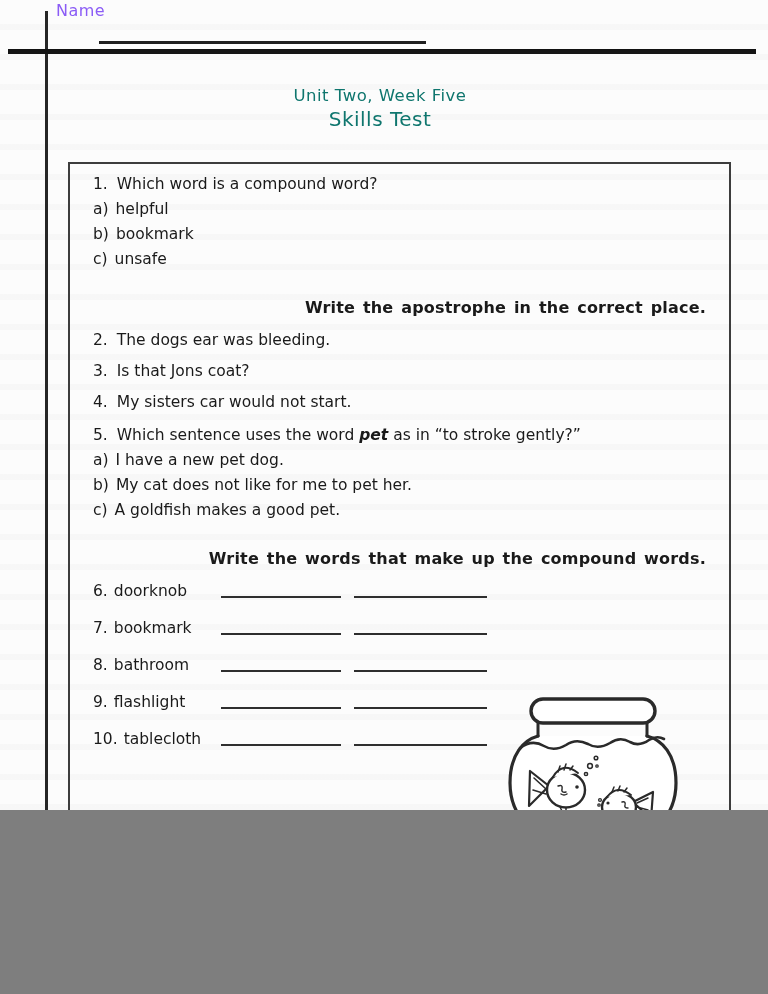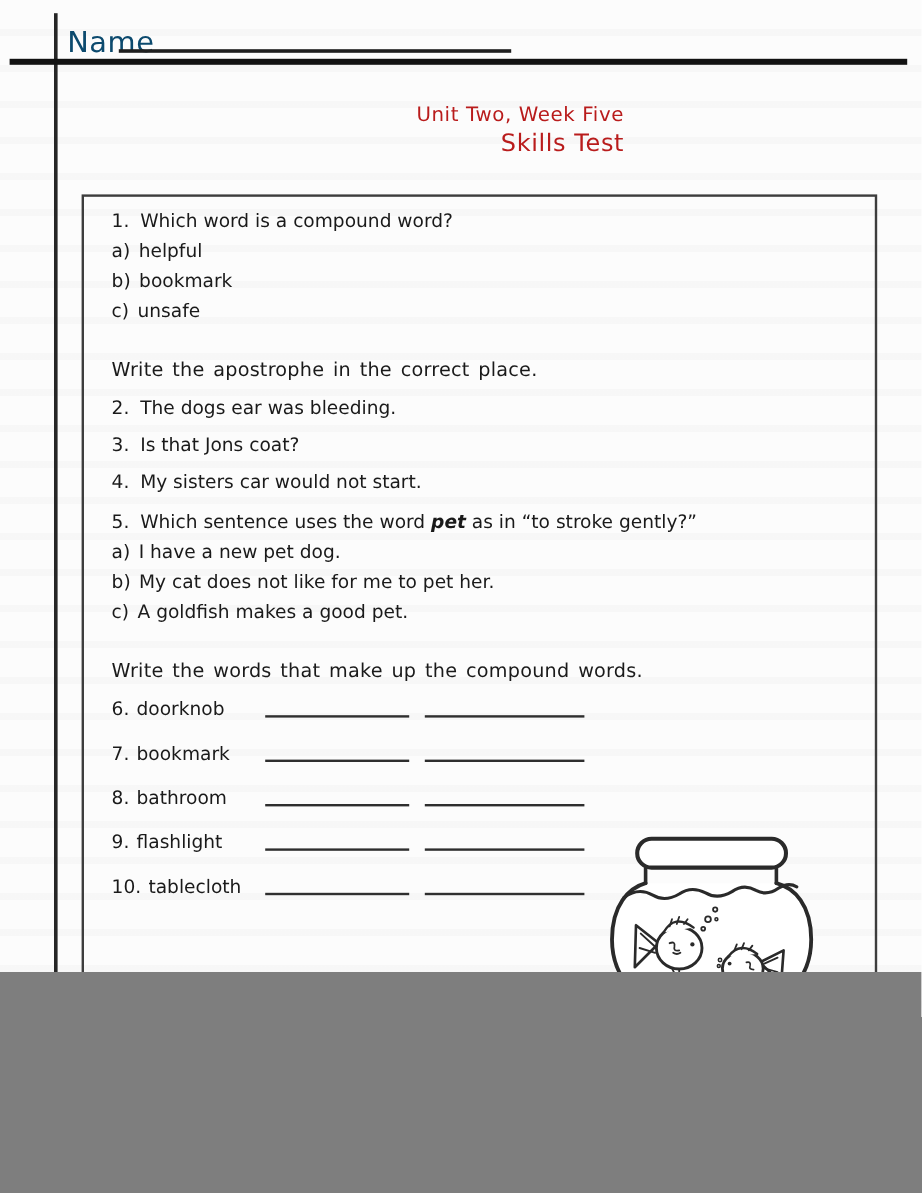--- a/index.html
+++ b/index.html
@@ -21,53 +21,53 @@
       rgba(0,0,0,0.02) 24px, rgba(0,0,0,0.02) 30px);
     pointer-events: none;
   }
 
   .margin-line {
     position: absolute; left: 45px; top: 11px;
     width: 3px; height: 800px; background: #262626;
   }
 
   .name-label {
-    position: absolute; left: 56px; top: 21px;
-    font-size: 24px; letter-spacing: 0.5px; color: #0c4a6e;
+    position: absolute; left: 56px; top: 1px;
+    font-size: 16px; letter-spacing: 0.5px; color: #8b5cf6;
   }
   .name-blank {
     position: absolute; left: 99px; top: 41px;
     width: 327px; height: 3px; background: #1f1f1f;
   }
   .top-rule {
     position: absolute; left: 8px; top: 49px;
     width: 748px; height: 5px; background: #121212;
   }
 
   .title-block {
     position: absolute; left: 240px; top: 86px; width: 280px;
-    text-align: right; color: #b91c1c;
+    text-align: center; color: #0f766e;
   }
   .subtitle { font-size: 16.5px; letter-spacing: 0.5px; }
   .title    { font-size: 20px; letter-spacing: 0.5px; margin-top: 2px; }
 
   .qbox {
     position: absolute; left: 68px; top: 162px;
     width: 663px; height: 702px;
     border: 2px solid #3d3d3d;
     padding: 8px 23px;
     background: transparent;
   }
 
   .line { font-size: 15.5px; line-height: 25px; white-space: nowrap; }
   .line .num    { margin-right: 9px; }
   .line .letter { margin-right: 7px; }
   .heading {
-    font-size: 16px; line-height: 25px; font-weight: 400;
-    letter-spacing: 0.2px; word-spacing: 2px; white-space: nowrap;
+    font-size: 16px; line-height: 25px; font-weight: 700;
+    letter-spacing: 0.2px; word-spacing: 2px; white-space: nowrap; text-align: right;
   }
   .mt23 { margin-top: 23px; }
   .mt24 { margin-top: 8px; }
   .mt6  { margin-top: 6px; }
   .mt7  { margin-top: 7px; }
   .emph { font-weight: 700; font-style: italic; }
 
   .fill-row { position: relative; height: 37px; font-size: 15.5px; line-height: 26px; }
   .fill-row .num { margin-right: 6px; }
   .blank {

